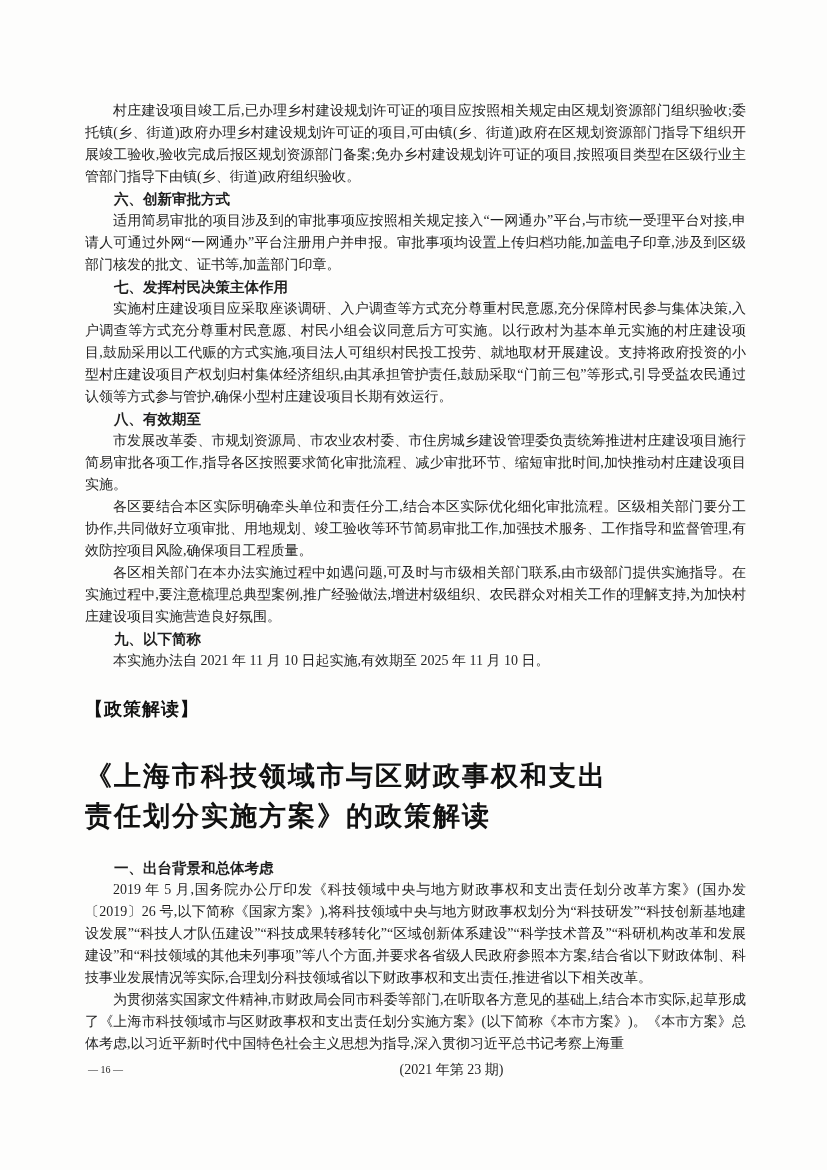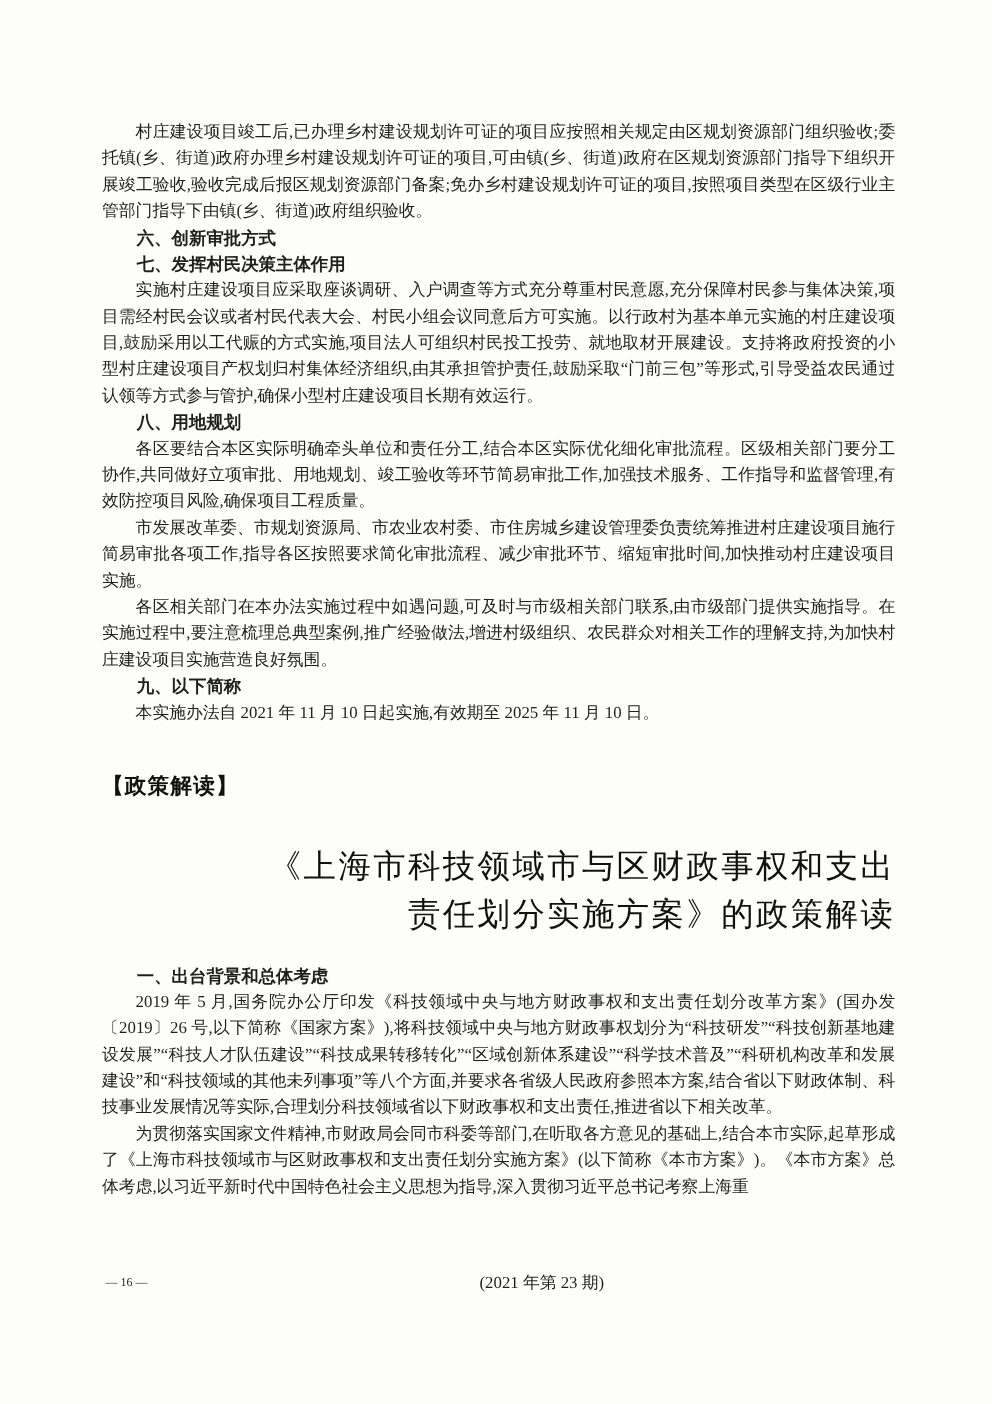--- a/index.html
+++ b/index.html
@@ -31,35 +31,35 @@
   }
   .heading {
     margin: 0;
     font-family: "Liberation Sans", "DejaVu Sans", sans-serif;
     font-weight: bold;
     font-size: 14.5px;
     line-height: 22px;
     text-indent: 2em;
   }
   .section-marker {
-    margin: 36px 0 0 0;
+    margin: 24px 0 0 0;
     font-family: "Liberation Sans", "DejaVu Sans", sans-serif;
     font-weight: bold;
     font-size: 18px;
     line-height: 26px;
     letter-spacing: 1px;
     color: #111111;
   }
   .doc-title {
     margin: 34px 0 21px 0;
     font-family: "Liberation Serif", "DejaVu Serif", serif;
-    font-weight: normal;
+    font-weight: bold;
     font-size: 27px;
     line-height: 40px;
-    text-align: right;
+    text-align: left;
     letter-spacing: 2px;
     color: #111111;
   }
   .footer-pageno {
     position: absolute;
     left: 88px;
     top: 1060px;
     font-family: "Liberation Serif", "DejaVu Serif", serif;
     font-size: 10px;
     line-height: 20px;
@@ -76,25 +76,26 @@
     padding-left: 38px;
   }
 </style>
 </head>
 <body>
 
 <div class="page">
   <div class="body-flow">
       <p class="paragraph">村庄建设项目竣工后,已办理乡村建设规划许可证的项目应按照相关规定由区规划资源部门组织验收;委托镇(乡、街道)政府办理乡村建设规划许可证的项目,可由镇(乡、街道)政府在区规划资源部门指导下组织开展竣工验收,验收完成后报区规划资源部门备案;免办乡村建设规划许可证的项目,按照项目类型在区级行业主管部门指导下由镇(乡、街道)政府组织验收。</p>
       <h3 class="heading">六、创新审批方式</h3>
+      <p class="paragraph">适用简易审批的项目涉及到的审批事项应按照相关规定接入“一网通办”平台,与市统一受理平台对接,申请人可通过外网“一网通办”平台注册用户并申报。审批事项均设置上传归档功能,加盖电子印章,涉及到区级部门核发的批文、证书等,加盖部门印章。</p>
       <h3 class="heading">七、发挥村民决策主体作用</h3>
-      <p class="paragraph">实施村庄建设项目应采取座谈调研、入户调查等方式充分尊重村民意愿,充分保障村民参与集体决策,项目需经村民会议或者村民代表大会、村民小组会议同意后方可实施。以行政村为基本单元实施的村庄建设项目,鼓励采用以工代赈的方式实施,项目法人可组织村民投工投劳、就地取材开展建设。支持将政府投资的小型村庄建设项目产权划归村集体经济组织,由其承担管护责任,鼓励采取“门前三包”等形式,引导受益农民通过认领等方式参与管护,确保小型村庄建设项目长期有效运行。</p>
-      <h3 class="heading">八、用地规划</h3>
+      <p class="paragraph">实施村庄建设项目应采取座谈调研、入户调查等方式充分尊重村民意愿,充分保障村民参与集体决策,入户调查等方式充分尊重村民意愿、村民小组会议同意后方可实施。以行政村为基本单元实施的村庄建设项目,鼓励采用以工代赈的方式实施,项目法人可组织村民投工投劳、就地取材开展建设。支持将政府投资的小型村庄建设项目产权划归村集体经济组织,由其承担管护责任,鼓励采取“门前三包”等形式,引导受益农民通过认领等方式参与管护,确保小型村庄建设项目长期有效运行。</p>
+      <h3 class="heading">八、有效期至</h3>
+      <p class="paragraph">市发展改革委、市规划资源局、市农业农村委、市住房城乡建设管理委负责统筹推进村庄建设项目施行简易审批各项工作,指导各区按照要求简化审批流程、减少审批环节、缩短审批时间,加快推动村庄建设项目实施。</p>
       <p class="paragraph">各区要结合本区实际明确牵头单位和责任分工,结合本区实际优化细化审批流程。区级相关部门要分工协作,共同做好立项审批、用地规划、竣工验收等环节简易审批工作,加强技术服务、工作指导和监督管理,有效防控项目风险,确保项目工程质量。</p>
-      <p class="paragraph">市发展改革委、市规划资源局、市农业农村委、市住房城乡建设管理委负责统筹推进村庄建设项目施行简易审批各项工作,指导各区按照要求简化审批流程、减少审批环节、缩短审批时间,加快推动村庄建设项目实施。</p>
       <p class="paragraph">各区相关部门在本办法实施过程中如遇问题,可及时与市级相关部门联系,由市级部门提供实施指导。在实施过程中,要注意梳理总典型案例,推广经验做法,增进村级组织、农民群众对相关工作的理解支持,为加快村庄建设项目实施营造良好氛围。</p>
       <h3 class="heading">九、以下简称</h3>
       <p class="paragraph">本实施办法自 2021 年 11 月 10 日起实施,有效期至 2025 年 11 月 10 日。</p>
       <p class="section-marker">【政策解读】</p>
       <div class="doc-title">
         <div>《上海市科技领域市与区财政事权和支出</div>
         <div>责任划分实施方案》的政策解读</div>
       </div>
       <h3 class="heading">一、出台背景和总体考虑</h3>
       <p class="paragraph">2019 年 5 月,国务院办公厅印发《科技领域中央与地方财政事权和支出责任划分改革方案》(国办发〔2019〕26 号,以下简称《国家方案》),将科技领域中央与地方财政事权划分为“科技研发”“科技创新基地建设发展”“科技人才队伍建设”“科技成果转移转化”“区域创新体系建设”“科学技术普及”“科研机构改革和发展建设”和“科技领域的其他未列事项”等八个方面,并要求各省级人民政府参照本方案,结合省以下财政体制、科技事业发展情况等实际,合理划分科技领域省以下财政事权和支出责任,推进省以下相关改革。</p>

